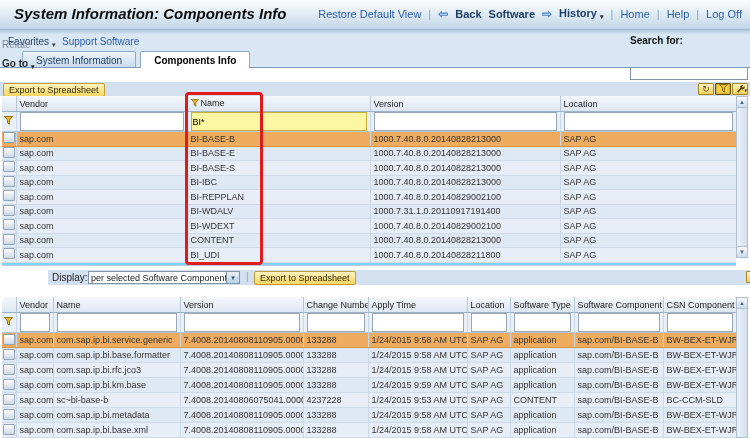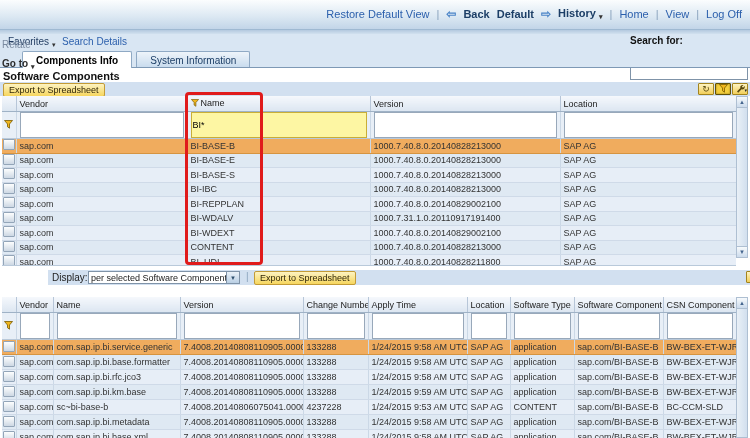--- a/index.html
+++ b/index.html
@@ -53,21 +53,21 @@
   .tbl td{border-right:1px solid #cbd8e6;border-bottom:1px solid #cfdae8;padding:0 3px;
     white-space:nowrap;overflow:hidden;box-sizing:border-box;}
   .t1 tr{height:14.5px;} .t2 tr{height:15px;}
   .tbl tr.filter td{background:#e8eff7;border-bottom:1px solid #b9c9da;}
   .tbl tbody tr.trow:nth-of-type(odd) td{background:#e7eef7;}
   .tbl tbody tr.trow:nth-of-type(even) td{background:#dfe9f3;}
   .tbl tbody tr.selected td{background:#f0ac5e !important;border-bottom-color:#d69440;}
   .selcell{text-align:center;padding:0 1px !important;}
   .selbtn{display:inline-block;width:10px;height:9px;background:linear-gradient(#fdfefe,#cdd8e4);
     border:1px solid #93a5b8;border-radius:1px;cursor:pointer;}
-  .finput{width:100%;height:26px;border:1px solid #98a8ba;background:#fff;font-size:9px;padding:0 1px;
+  .finput{width:100%;height:19px;border:1px solid #98a8ba;background:#fff;font-size:9px;padding:0 1px;
     box-sizing:border-box;font-family:"Liberation Sans",sans-serif;}
   .finput.hl{background:#fdf6a3;border-color:#c9ae37;}
   .hfunnel{display:inline-block;margin-right:2px;vertical-align:-1px;}
 
   
   .disp-label{font-size:10px;color:#222;position:absolute;left:4px;top:2px;}
   .ddl{position:absolute;left:40px;top:1px;width:152px;height:13px;background:#fff;border:1px solid #7f93a8;
     display:flex;align-items:center;box-sizing:border-box;cursor:pointer;}
   .ddl-text{flex:1;font-size:9px;padding:0 2px;color:#222;white-space:nowrap;overflow:hidden;}
   .ddl-btn{width:12px;height:11px;background:linear-gradient(#eaf1f8,#b9cfe4);border-left:1px solid #7f93a8;
@@ -86,59 +86,59 @@
   
   .redbox{position:absolute;left:185px;top:92px;width:72px;height:167px;border:3px solid #e01b1b;
     border-radius:4px;z-index:50;pointer-events:none;}
 </style>
 </head>
 <body>
 
 <div class="screen">
 
   <div class="titlebar">
+    <div class="page-title">System Information: Components Info</div>
     <div class="toplinks">
       <span class="lnk">Restore Default View</span>
       <span class="pipe">|</span>
       <span class="arrowglyph">⇦</span>
       <span class="navtxt">Back</span>
-      <span class="navtxt">Default</span>
+      <span class="navtxt">Software</span>
       <span class="arrowglyph">⇨</span>
       <span class="navtxt"><span>History</span> <span class="caret">▾</span></span>
       <span class="pipe">|</span>
       <span class="lnk">Home</span>
       <span class="pipe">|</span>
-      <span class="lnk">View</span>
+      <span class="lnk">Help</span>
       <span class="pipe">|</span>
       <span class="lnk">Log Off</span>
     </div>
   </div>
   <div class="subband"></div>
 
   <div class="menubar">
     <span class="fav"><span>Favorites</span> <span class="caret">▾</span></span>
-    <span class="supp lnk">Search Details</span>
+    <span class="supp lnk">Support Software</span>
     <span class="searchgrp">
       <span class="search-label">Search for:</span>
       <input class="tinput" value="" style="">
       <button class="ybtn">Go</button>
     </span>
   </div>
 
   <div class="frag-related">Relate</div>
   <div class="frag-goto"><span>Go to</span> <span class="caret">▾</span></div>
 
   <div class="tabstrip">
 
+      <div class="tab">System Information</div>
+
       <div class="tab active">Components Info</div>
-
-      <div class="tab">System Information</div>
     </div>
 
-  <div class="sect-h" style="top:70px;">Software Components</div>
 
   <div class="band" style="top:82px;height:14px;">
     <button class="ybtn" style="position:absolute;left:3px;top:1px;">Export to Spreadsheet</button>
     <span class="icoGrp">
       <button class="icobtn"><span>↻</span></button>
       <button class="icobtn pressed"><svg width="9" height="9" viewBox="0 0 9 9">
             <path d="M0.5 0.5h8L5.5 4v4.2L3.5 6.8V4z" fill="#f0b61f" stroke="#7a5c00" stroke-width="0.8"></path>
           </svg></button>
       <button class="icobtn"><svg width="10" height="9" viewBox="0 0 10 9">
             <path d="M8.6 1.1a2.4 2.4 0 0 0-3.2 3L2 7.5l1.2 1.2 3.4-3.4a2.4 2.4 0 0 0 3-3.2L8 3.7 6.9 2.6z" fill="#5a4a10"></path>

